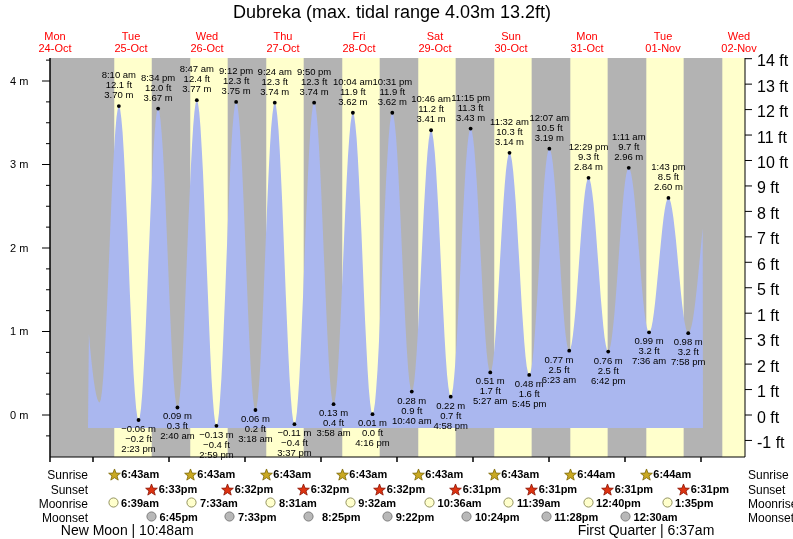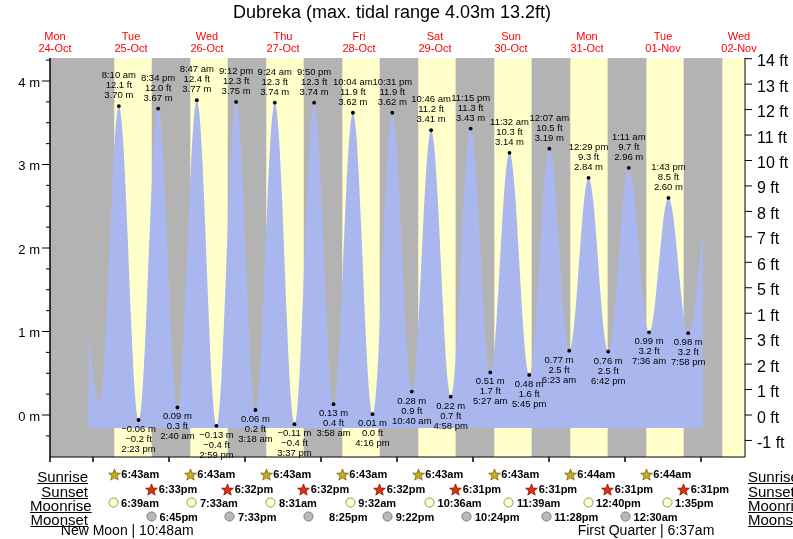--- a/index.html
+++ b/index.html
@@ -6,24 +6,24 @@
   #app{position:relative;width:793px;height:539px;background:#fff;overflow:hidden;
        font-family:"Liberation Sans","DejaVu Sans",sans-serif;color:#000;}
   #chart-svg{position:absolute;left:0;top:0;}
   .abs{position:absolute;}
   .title{font-size:18px;white-space:nowrap;transform:translateX(-50%);}
   .subtitle{font-size:11px;font-weight:bold;white-space:nowrap;transform:translateX(-50%);}
   .day-label{font-size:11px;line-height:12px;color:#f00;text-align:center;
              transform:translateX(-50%);white-space:pre;}
   .ann{font-size:9.5px;line-height:10px;text-align:center;white-space:pre;
        transform:translateX(-50%);}
-  .yl{font-size:13px;width:30px;text-align:right;}
+  .yl{font-size:11px;width:30px;text-align:left;}
   .yr{font-size:16px;white-space:nowrap;}
   .astro-time{font-size:11px;font-weight:600;white-space:nowrap;}
-  .side-label{font-size:15px;white-space:nowrap;text-decoration:underline;}
+  .side-label{font-size:12px;white-space:nowrap;}
   .phase{font-size:14px;white-space:nowrap;transform:translateX(-50%);}
   .icon{line-height:0;}
 </style>
 </head>
 <body>
 
 <div id="app">
   <div class="abs title" style="left:392px;top:2px">Dubreka (max. tidal range 4.03m 13.2ft)</div>
 
   <svg id="chart-svg" width="793" height="539">
@@ -349,21 +349,21 @@
           <circle cx="6" cy="6" r="5" fill="#b8b8b8" stroke="#777777" stroke-width="1"></circle>
         </svg></div>
       <div class="abs astro-time" style="left:159.375px;top:510.5px">6:45pm</div>
       <div class="abs icon" style="left:224.40833333333333px;top:510.5px"><svg width="11" height="11" viewBox="0 0 12 12">
           <circle cx="6" cy="6" r="5" fill="#b8b8b8" stroke="#777777" stroke-width="1"></circle>
         </svg></div>
       <div class="abs astro-time" style="left:237.90833333333333px;top:510.5px">7:33pm</div>
       <div class="abs icon" style="left:303.15277777777777px;top:510.5px"><svg width="11" height="11" viewBox="0 0 12 12">
           <circle cx="6" cy="6" r="5" fill="#b8b8b8" stroke="#777777" stroke-width="1"></circle>
         </svg></div>
-      <div class="abs astro-time" style="left:329px;top:510.5px">8:25pm</div>
+      <div class="abs astro-time" style="left:322px;top:510.5px">8:25pm</div>
       <div class="abs icon" style="left:382.1611111111111px;top:510.5px"><svg width="11" height="11" viewBox="0 0 12 12">
           <circle cx="6" cy="6" r="5" fill="#b8b8b8" stroke="#777777" stroke-width="1"></circle>
         </svg></div>
       <div class="abs astro-time" style="left:395.6611111111111px;top:510.5px">9:22pm</div>
       <div class="abs icon" style="left:461.43333333333334px;top:510.5px"><svg width="11" height="11" viewBox="0 0 12 12">
           <circle cx="6" cy="6" r="5" fill="#b8b8b8" stroke="#777777" stroke-width="1"></circle>
         </svg></div>
       <div class="abs astro-time" style="left:474.93333333333334px;top:510.5px">10:24pm</div>
       <div class="abs icon" style="left:540.8111111111111px;top:510.5px"><svg width="11" height="11" viewBox="0 0 12 12">
           <circle cx="6" cy="6" r="5" fill="#b8b8b8" stroke="#777777" stroke-width="1"></circle>

